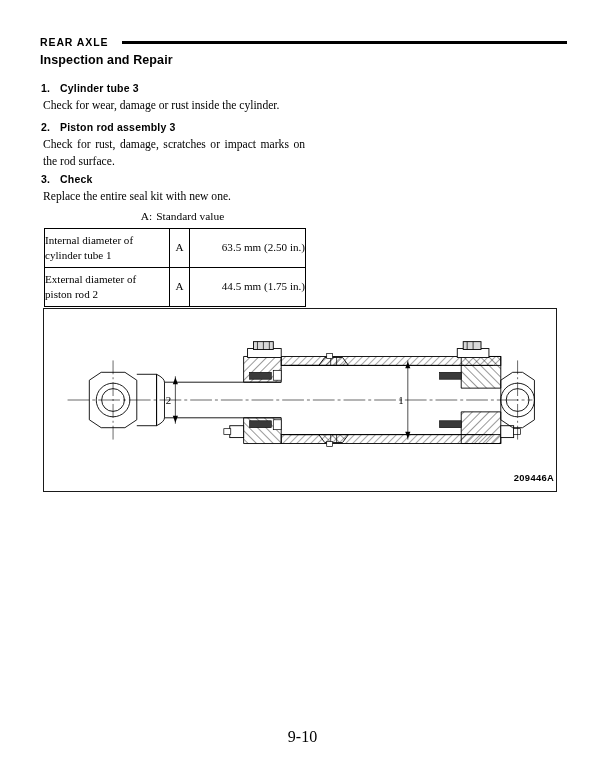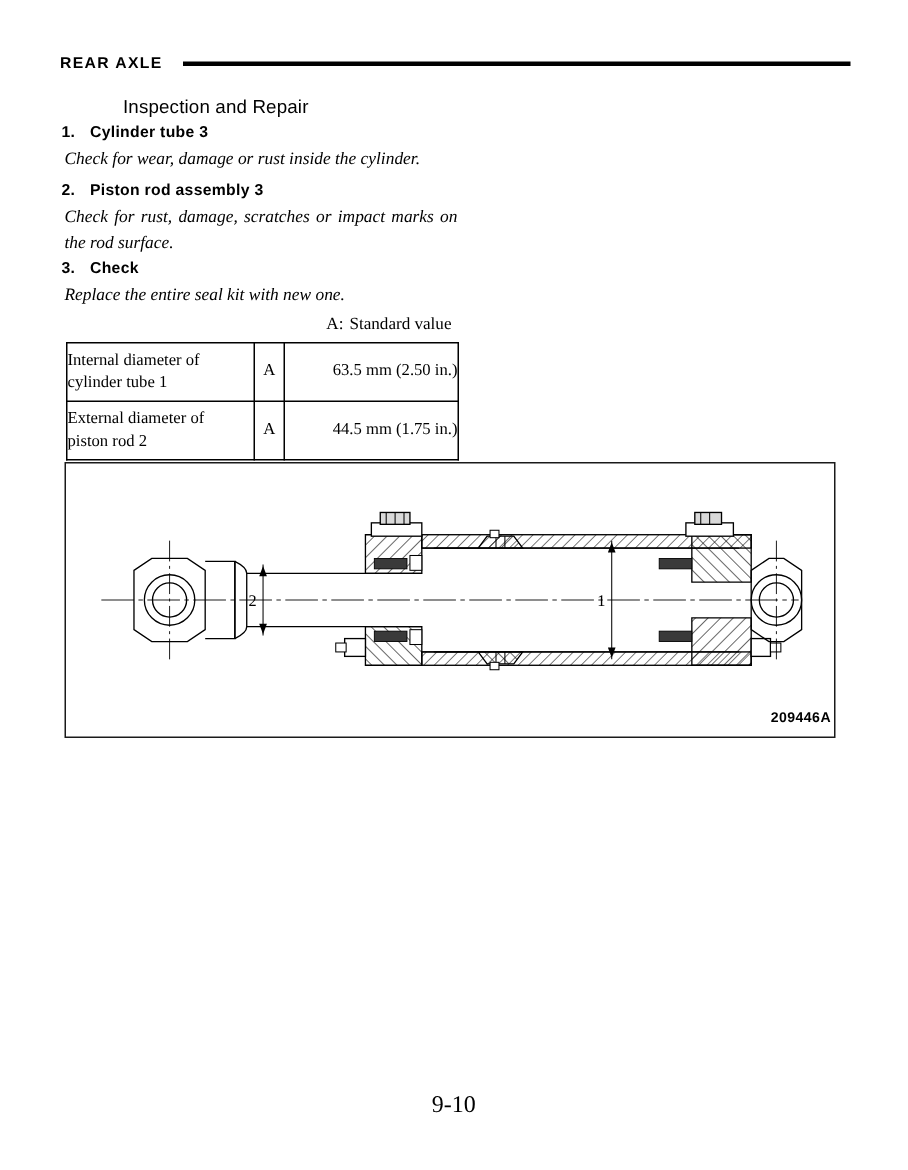--- a/index.html
+++ b/index.html
@@ -48,26 +48,25 @@
     height: 2.2px;
     background: #000;
     margin-left: 14px;
     margin-top: 1px;
   }
 
   
   .section-title {
     position: absolute;
     left: 40px;
-    top: 64px;
+    top: 53px;
     font-family: "Liberation Sans", sans-serif;
-    font-weight: normal;
+    font-weight: bold;
     font-size: 12.5px;
     letter-spacing: 0.1px;
-    margin-left: 42px;
   }
 
   
   .step-heading {
     position: absolute;
     left: 41px;
     font-family: "Liberation Sans", sans-serif;
     font-weight: bold;
     font-size: 10.5px;
     letter-spacing: 0.2px;
@@ -78,39 +77,39 @@
     width: 19px;
   }
   .step-body {
     position: absolute;
     left: 43px;
     font-family: "Liberation Serif", serif;
     font-size: 11.6px;
     line-height: 16.5px;
     width: 262px;
     text-align: justify;
-    font-style: italic;
   }
 
   #step1-heading { top: 82px; }
   #step1-body    { top: 98px; }
   #step2-heading { top: 121px; }
   #step2-body    { top: 137px; }
   #step3-heading { top: 173px; }
   #step3-body    { top: 189px; }
 
   
   .std-caption {
     position: absolute;
     left: 0;
     top: 210px;
     width: 301px;
-    text-align: right;
+    text-align: center;
     font-family: "Liberation Serif", serif;
     font-size: 11.4px;
+    padding-left: 32px;
   }
   .std-caption .lead {
     margin-right: 4px;
   }
 
   
   .spec-table {
     position: absolute;
     left: 44px;
     top: 228px;

